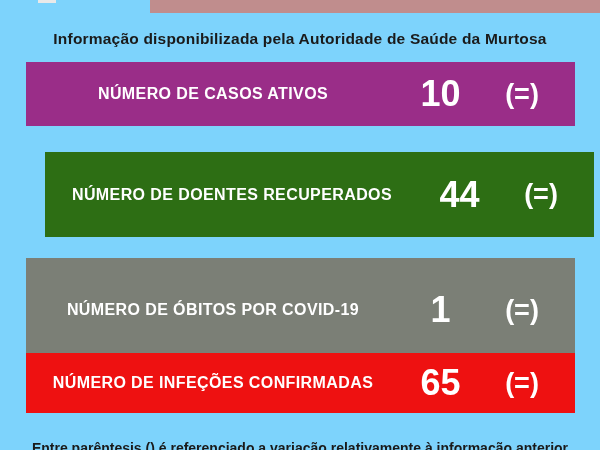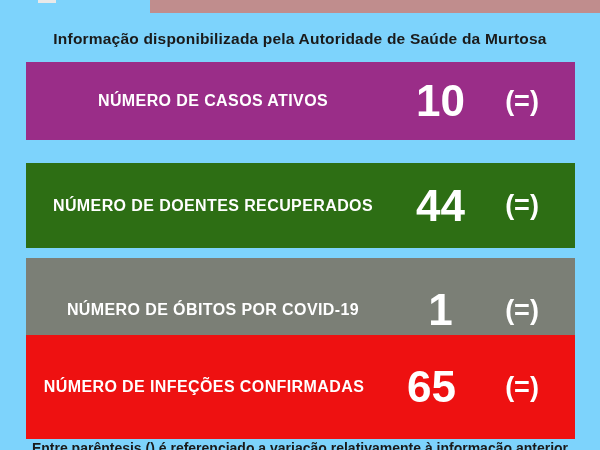--- a/index.html
+++ b/index.html
@@ -38,39 +38,39 @@
     letter-spacing: 0.2px;
   }
   .stat-row {
     position: absolute;
     left: 26px;
     width: 549px;
     display: flex;
     align-items: center;
     color: #ffffff;
   }
-  .stat-row.r0 { top: 62px;  height: 78px; }
-  .stat-row.r1 { top: 163px; height: 85px; }
+  .stat-row.r0 { top: 62px;  height: 64px; }
+  .stat-row.r1 { top: 152px; height: 85px; margin-left: 19px; }
   .stat-row.r2 { top: 258px; height: 104px; }
-  .stat-row.r3 { top: 335px; height: 104px; gap: 9px; }
+  .stat-row.r3 { top: 353px; height: 60px; }
   .stat-label {
     flex: 1;
     text-align: center;
     font-size: 16px;
     font-weight: bold;
     letter-spacing: 0.4px;
     line-height: 1.35;
     padding: 0 8px 0 10px;
   }
   .stat-label span { display: block; }
   .stat-label span:empty { display: none; }
   .stat-value {
     width: 85px;
     text-align: center;
-    font-size: 44px;
+    font-size: 36px;
     font-weight: bold;
     line-height: 1;
   }
   .stat-variation {
     width: 78px;
     text-align: center;
     font-size: 27px;
     font-weight: bold;
     line-height: 1;
     padding-right: 14px;

